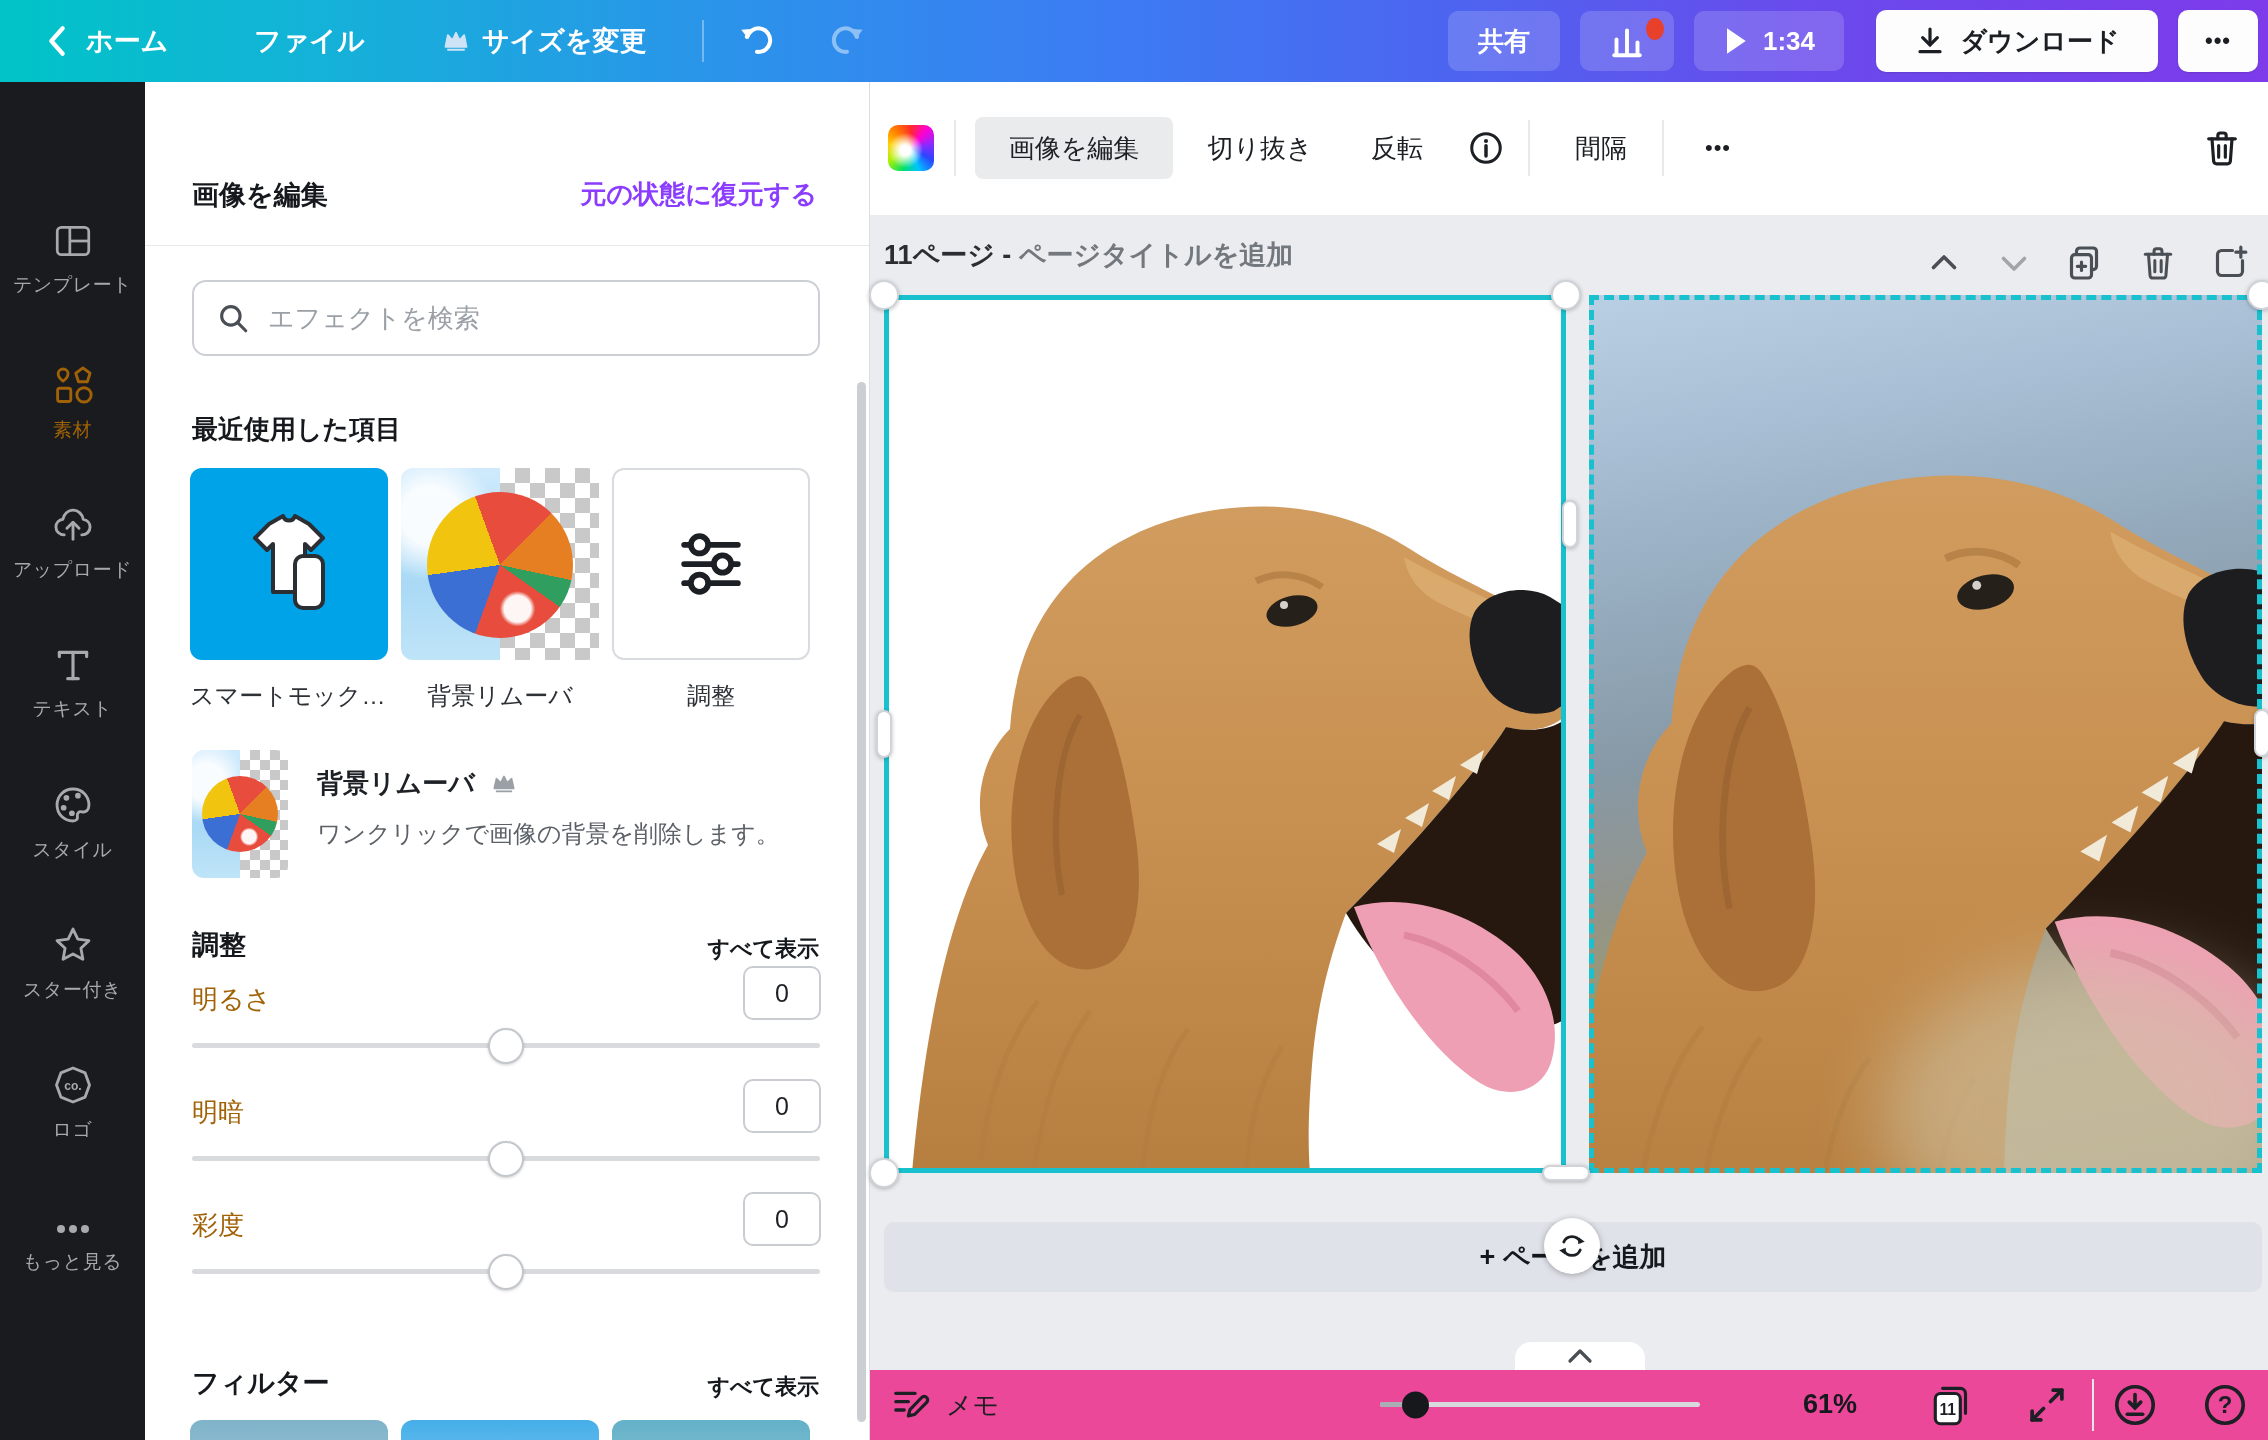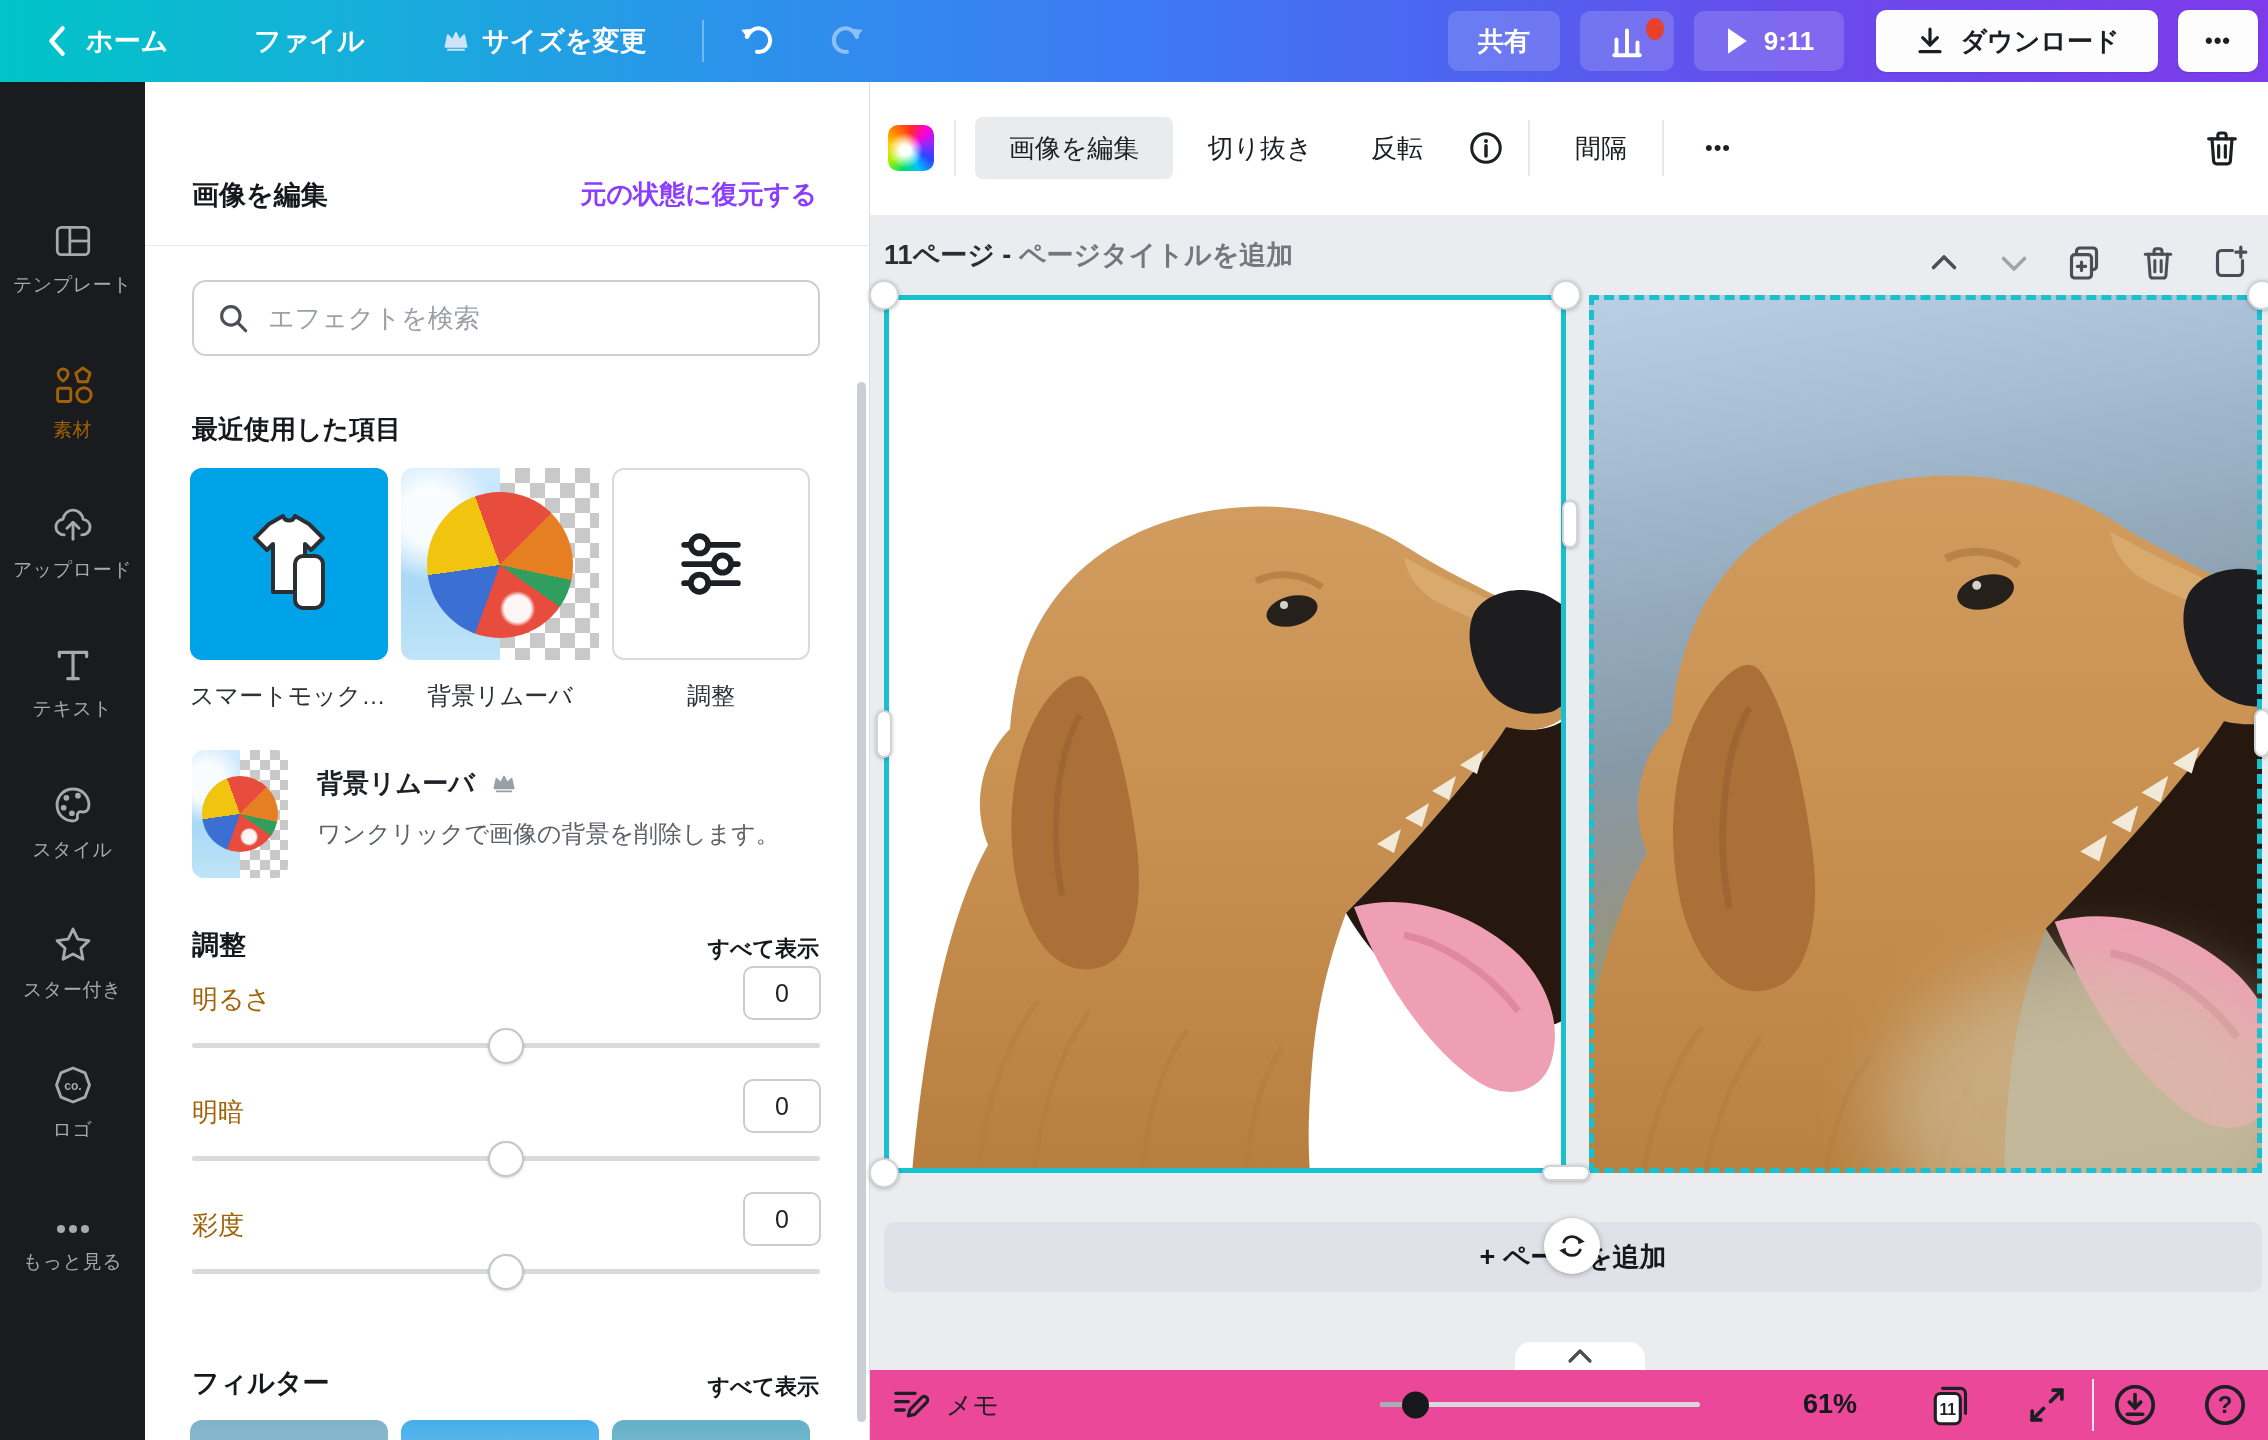--- a/index.html
+++ b/index.html
@@ -190,21 +190,21 @@
             <path d="M19 20 V13"></path>
             <path d="M3.5 21.5 h17"></path>
           </g>
         </svg>
     </div>
     <div class="red-dot" style="left:1646px; top:18px"></div>
     <div class="tb-btn glass" style="left:1694px; top:11px; width:150px; height:60px">
       <svg width="26" height="30" viewBox="0 0 16 20">
           <path d="M2 1.5 L14.5 10 L2 18.5 Z" fill="#fff"></path>
         </svg>
-      <span>9:11</span>
+      <span>1:34</span>
     </div>
     <div class="tb-btn white" style="left:1876px; top:10px; width:282px; height:62px">
       <svg width="32" height="32" viewBox="0 0 24 24">
           <g stroke="#1b1e22" stroke-width="2.4" stroke-linecap="round" fill="none">
             <path d="M12 3 V14"></path>
             <path d="M6.5 9.5 L12 15 L17.5 9.5"></path>
             <path d="M4.5 20 h15"></path>
           </g>
         </svg>
       <span>ダウンロード</span>

